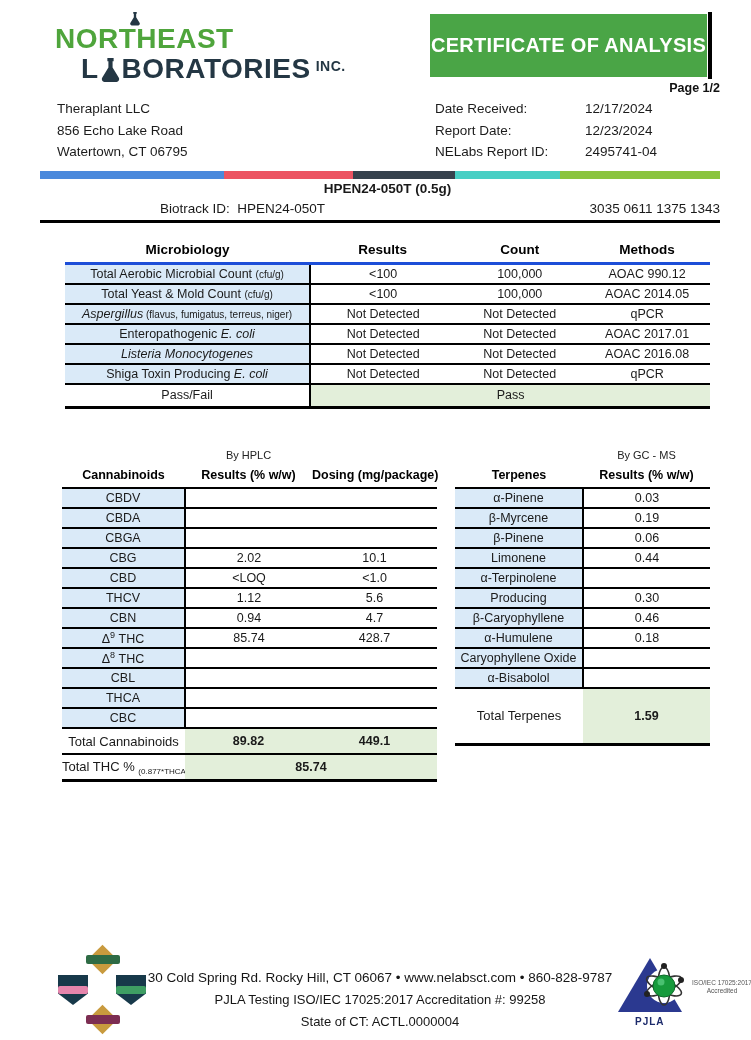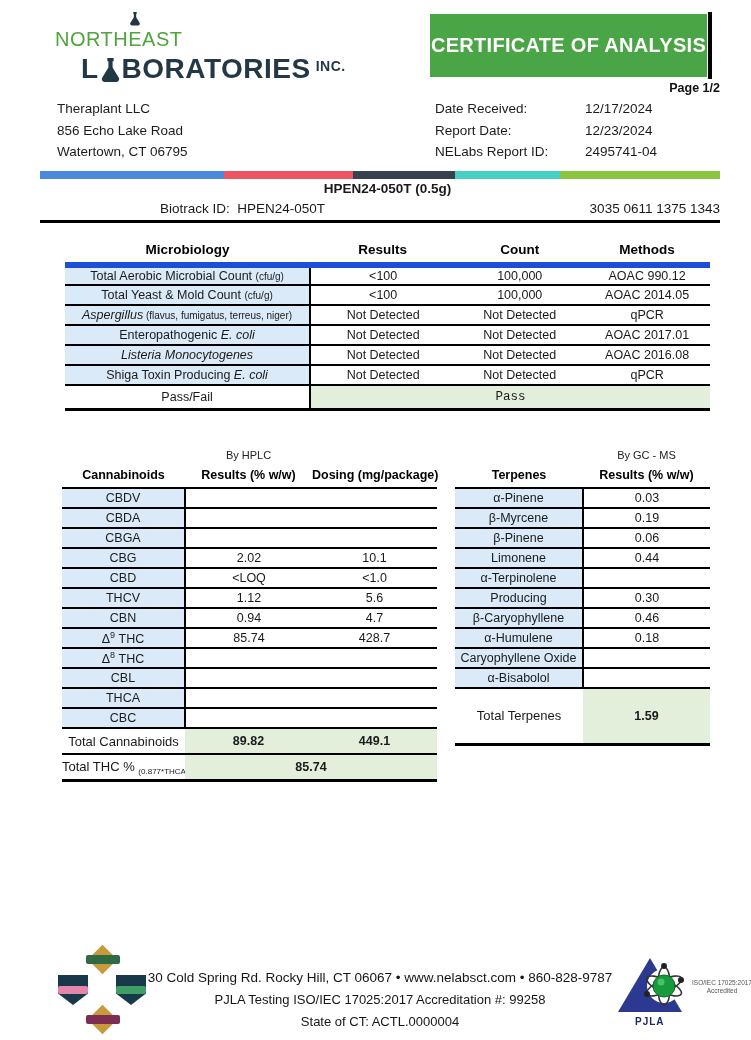--- a/index.html
+++ b/index.html
@@ -5,21 +5,21 @@
   :root{
     --accent_green:#4aa546; --logo_green:#4fa53c; --navy:#243744;
     --row_blue:#daeaf8; --cell_green:#e3efda;
   }
   *{box-sizing:border-box;margin:0;padding:0}
   body{background:#888;font-family:"Liberation Sans",sans-serif;}
   .page{position:relative;width:751px;height:1040px;background:#fff;margin:0 auto;overflow:hidden;color:#1a1a1a;}
 
   
   .logo{position:absolute;left:55px;top:24px;}
-  .logo-line1{font-size:20px;font-weight:normal;color:var(--logo_green);letter-spacing:.5px;position:relative;line-height:30px;}
+  .logo-line1{font-size:28px;font-weight:bold;color:var(--logo_green);letter-spacing:.5px;position:relative;line-height:30px;}
   .flask-small{position:absolute;left:74px;top:-12px;}
   .logo-line2{margin-left:26px;margin-top:-3px;font-size:28px;font-weight:bold;color:var(--navy);letter-spacing:.5px;line-height:30px;display:flex;align-items:flex-end;}
   .flask-large{margin:0 1px 1px 1px;}
   .logo-inc{font-size:14px;margin-left:5px;padding-bottom:3px;}
 
   .coa-box{position:absolute;left:430px;top:14px;width:277px;height:63px;background:var(--accent_green);color:#fff;font-weight:bold;font-size:20px;letter-spacing:.3px;text-align:center;line-height:63px;white-space:nowrap;}
   .coa-bar{position:absolute;left:708px;top:12px;width:4px;height:67px;background:#000;}
   .page-label{position:absolute;top:81px;right:31px;font-weight:bold;font-size:12.5px;color:#111;}
 
   .client-block{position:absolute;left:57px;top:98px;font-size:13.5px;line-height:21.5px;color:#1c1c1c;}
@@ -39,24 +39,24 @@
   table{border-collapse:collapse;table-layout:fixed;width:100%;}
   th{font-weight:bold;color:#000;text-align:center;white-space:nowrap;}
   td{text-align:center;font-size:12.5px;height:20px;border-bottom:2px solid #000;overflow:hidden;white-space:nowrap;}
   td.analyte{background:var(--row_blue);border-right:2.5px solid #000;}
   .seg-i{font-style:italic}
   .seg-small{font-size:10px}
   .seg-sup{font-size:9px;vertical-align:super}
 
   
   .micro-wrap{position:absolute;left:65px;top:239px;width:645px;}
-  .micro-wrap th{font-size:13.5px;padding:3px 0 5px;border-bottom:6px solid #1d4ed8;}
+  .micro-wrap th{font-size:13.5px;padding:3px 0 5px;border-bottom:3px solid #1d4ed8;}
   .micro-wrap td{border-top:2px solid #000;}
   .micro-wrap .pass-label{background:#fff;}
-  .micro-wrap .pass-value{background:var(--cell_green);font-family:Liberation Mono, monospace;}
+  .micro-wrap .pass-value{background:var(--cell_green);}
   .micro-wrap tfoot td{height:24px;border-bottom:3.5px solid #000;}
 
   
   .cann-wrap{position:absolute;left:62px;top:449px;width:375px;}
   .terp-wrap{position:absolute;left:455px;top:449px;width:255px;}
   .method-note{font-size:11px;color:#222;text-align:center;margin-bottom:3px;height:14px;}
   .cann-wrap .method-note{margin-left:123px;width:127px;}
   .terp-wrap .method-note{margin-left:128px;width:127px;}
   .cann-wrap th,.terp-wrap th{font-size:12.5px;padding:2px 0 5px;border-bottom:2.5px solid #000;}
   .total-label{font-size:13px;background:#fff;}

